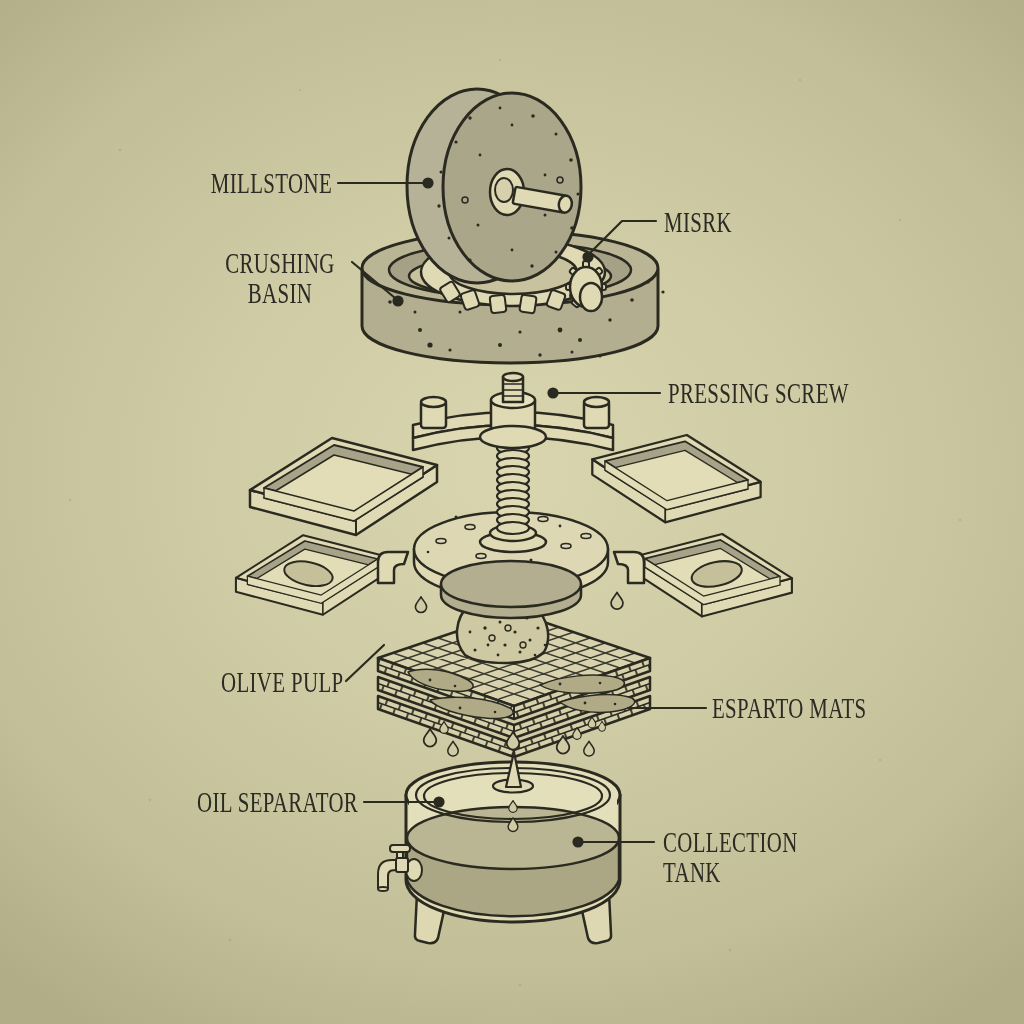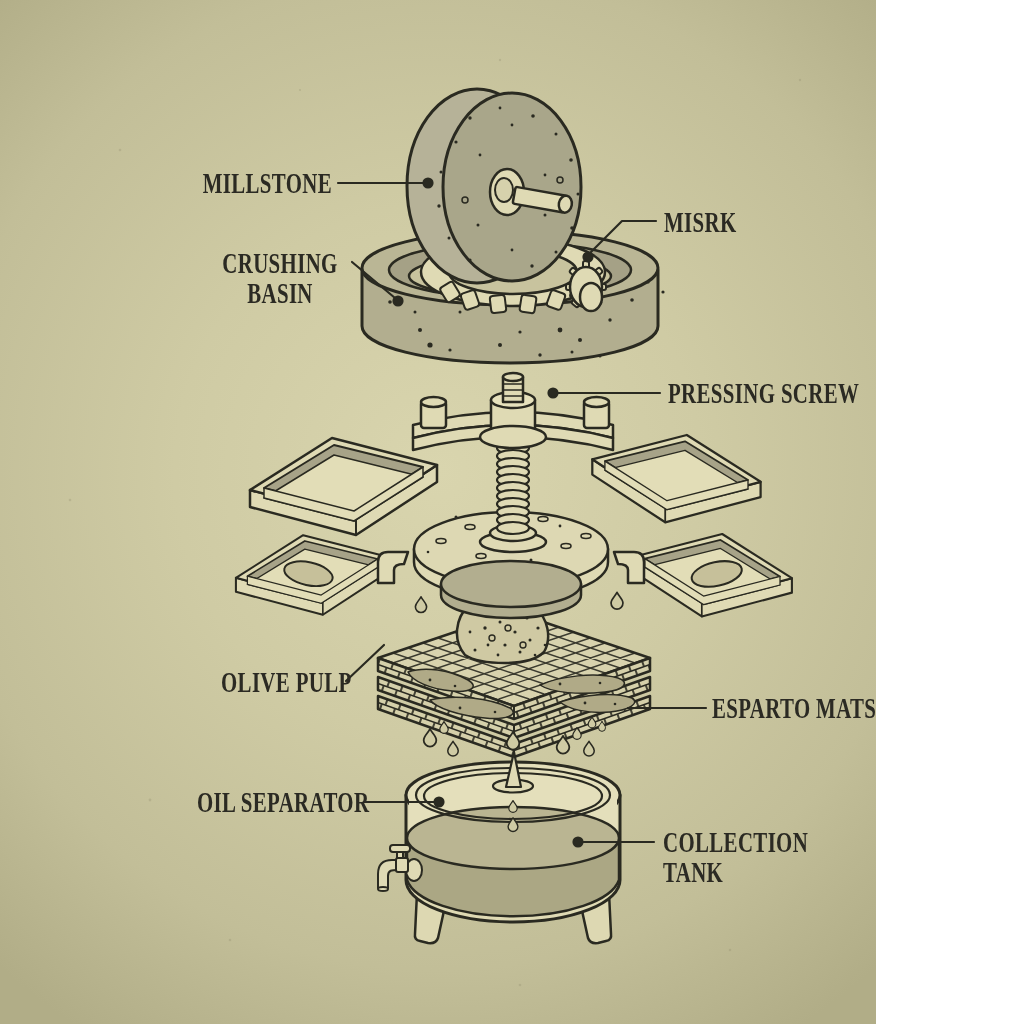--- a/index.html
+++ b/index.html
@@ -1,20 +1,19 @@
 <!DOCTYPE html>
 <html><head>
 <meta charset="utf-8">
 <style>
   html,body{margin:0;padding:0;}
   #canvas{
-    position:relative;width:876px;height:1024px;overflow:hidden;
+    position:relative;width:1024px;height:1024px;overflow:hidden;
     background:
       radial-gradient(ellipse 75% 65% at 50% 46%, #d9d5ae 0%, #cfcba4 40%, #c2be98 75%, #b1ad87 100%);
-    font-weight: bold;
   }
   #art{position:absolute;left:0;top:0;}
   .lbl{
     position:absolute;
     font-family:"Liberation Serif", serif;
     font-size:29px;
     color:#2b2a23;
     letter-spacing:.5px;
     line-height:30px;
     transform:scaleX(.72);

